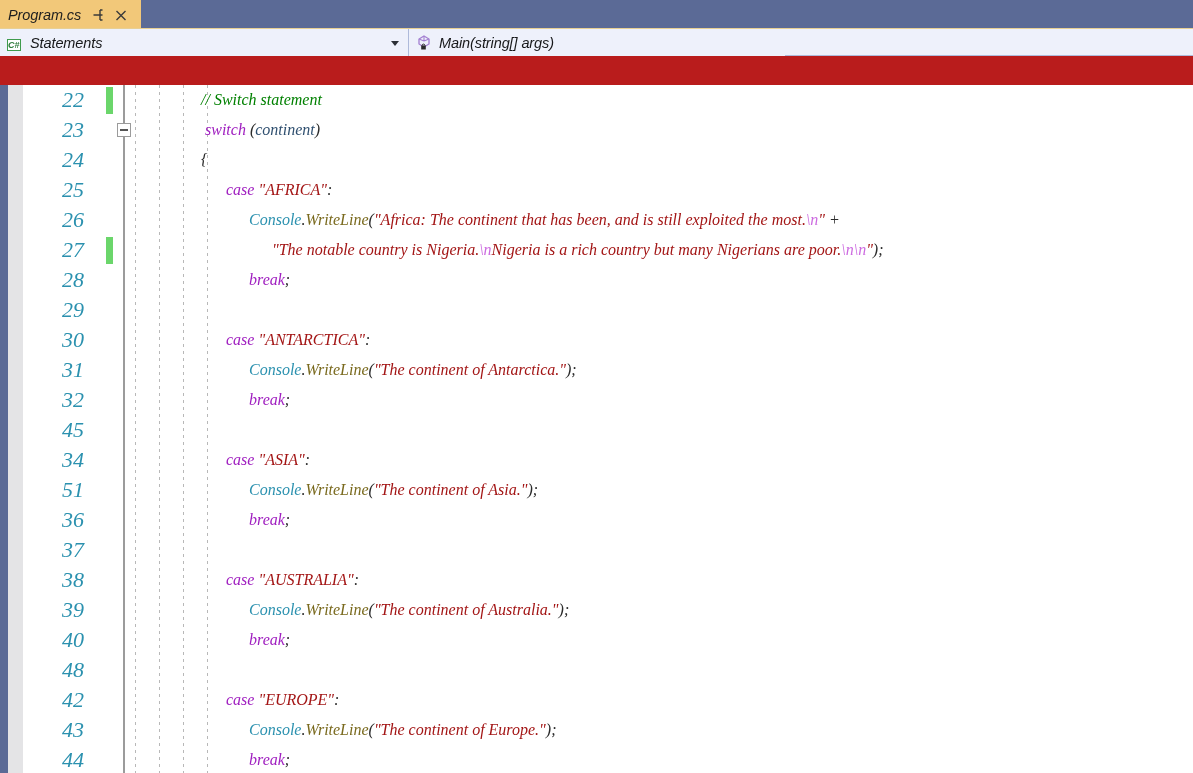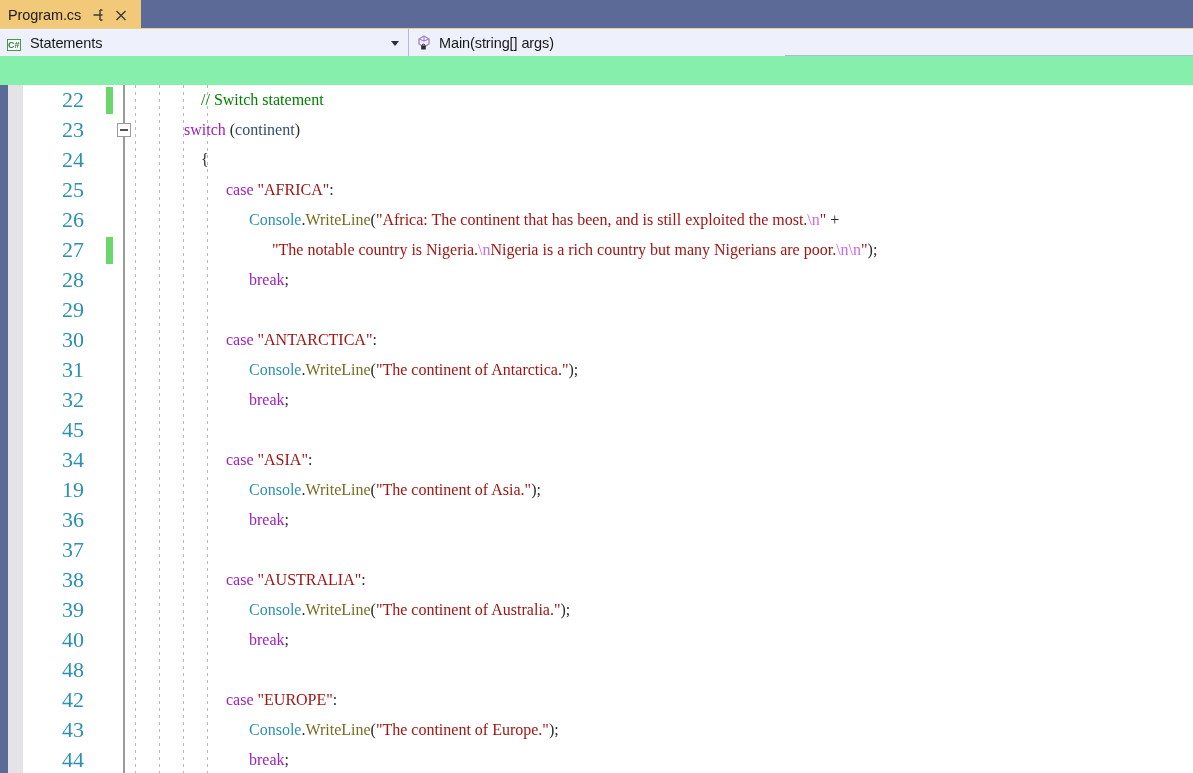--- a/index.html
+++ b/index.html
@@ -7,21 +7,22 @@
     width: 1193px; height: 773px;
     overflow: hidden;
     background: #ffffff;
     font-family: "Liberation Sans", sans-serif;
   }
 
   #app {
     position: relative;
     width: 1193px;
     height: 773px;
-    background: #86efac;
+    background: #b91c1c;
+    font-style: italic;
   }
 
   
   .tabstrip {
     position: absolute;
     left: 0; top: 0;
     width: 1193px; height: 28px;
     background: #5b6a96;
     box-sizing: border-box;
   }
@@ -264,33 +265,33 @@
     <div class="gutter-gray"></div>
     <div class="structure-line"></div>
     <div id="indent-guides">
         <div class="indent-guide" style="left: 135px;"></div>
         <div class="indent-guide" style="left: 159px;"></div>
         <div class="indent-guide" style="left: 183px;"></div>
         <div class="indent-guide" style="left: 207px;"></div>
       </div>
     <div class="code-lines" id="code-lines">
         <div class="line"><span class="lineno">22</span><span class="changebar"></span><span class="code-text" style="left: 201px;"><span class="t-comment">// Switch statement</span></span></div>
-        <div class="line"><span class="lineno">23</span><span class="collapse-box"></span><span class="code-text" style="left: 184px;"><span class="t-keyword">switch</span><span class="t-punct"> </span><span class="t-punct">(</span><span class="t-ident">continent</span><span class="t-punct">)</span></span></div>
+        <div class="line"><span class="lineno">23</span><span class="collapse-box"></span><span class="code-text" style="left: 205px;"><span class="t-keyword">switch</span><span class="t-punct"> </span><span class="t-punct">(</span><span class="t-ident">continent</span><span class="t-punct">)</span></span></div>
         <div class="line"><span class="lineno">24</span><span class="code-text" style="left: 201px;"><span class="t-punct">{</span></span></div>
         <div class="line"><span class="lineno">25</span><span class="code-text" style="left: 226px;"><span class="t-keyword">case</span><span class="t-punct"> </span><span class="t-string">"AFRICA"</span><span class="t-punct">:</span></span></div>
         <div class="line"><span class="lineno">26</span><span class="code-text" style="left: 249px;"><span class="t-type">Console</span><span class="t-punct">.</span><span class="t-method">WriteLine</span><span class="t-punct">(</span><span class="t-string">"Africa: The continent that has been, and is still exploited the most.</span><span class="t-escape">\n</span><span class="t-string">"</span><span class="t-op"> + </span></span></div>
         <div class="line"><span class="lineno">27</span><span class="changebar"></span><span class="code-text" style="left: 272px;"><span class="t-string">"The notable country is Nigeria.</span><span class="t-escape">\n</span><span class="t-string">Nigeria is a rich country but many Nigerians are poor.</span><span class="t-escape">\n\n</span><span class="t-string">"</span><span class="t-punct">);</span></span></div>
         <div class="line"><span class="lineno">28</span><span class="code-text" style="left: 249px;"><span class="t-keyword">break</span><span class="t-punct">;</span></span></div>
         <div class="line"><span class="lineno">29</span><span class="code-text" style="left: 201px;"></span></div>
         <div class="line"><span class="lineno">30</span><span class="code-text" style="left: 226px;"><span class="t-keyword">case</span><span class="t-punct"> </span><span class="t-string">"ANTARCTICA"</span><span class="t-punct">:</span></span></div>
         <div class="line"><span class="lineno">31</span><span class="code-text" style="left: 249px;"><span class="t-type">Console</span><span class="t-punct">.</span><span class="t-method">WriteLine</span><span class="t-punct">(</span><span class="t-string">"The continent of Antarctica."</span><span class="t-punct">);</span></span></div>
         <div class="line"><span class="lineno">32</span><span class="code-text" style="left: 249px;"><span class="t-keyword">break</span><span class="t-punct">;</span></span></div>
         <div class="line"><span class="lineno">45</span><span class="code-text" style="left: 201px;"></span></div>
         <div class="line"><span class="lineno">34</span><span class="code-text" style="left: 226px;"><span class="t-keyword">case</span><span class="t-punct"> </span><span class="t-string">"ASIA"</span><span class="t-punct">:</span></span></div>
-        <div class="line"><span class="lineno">19</span><span class="code-text" style="left: 249px;"><span class="t-type">Console</span><span class="t-punct">.</span><span class="t-method">WriteLine</span><span class="t-punct">(</span><span class="t-string">"The continent of Asia."</span><span class="t-punct">);</span></span></div>
+        <div class="line"><span class="lineno">51</span><span class="code-text" style="left: 249px;"><span class="t-type">Console</span><span class="t-punct">.</span><span class="t-method">WriteLine</span><span class="t-punct">(</span><span class="t-string">"The continent of Asia."</span><span class="t-punct">);</span></span></div>
         <div class="line"><span class="lineno">36</span><span class="code-text" style="left: 249px;"><span class="t-keyword">break</span><span class="t-punct">;</span></span></div>
         <div class="line"><span class="lineno">37</span><span class="code-text" style="left: 201px;"></span></div>
         <div class="line"><span class="lineno">38</span><span class="code-text" style="left: 226px;"><span class="t-keyword">case</span><span class="t-punct"> </span><span class="t-string">"AUSTRALIA"</span><span class="t-punct">:</span></span></div>
         <div class="line"><span class="lineno">39</span><span class="code-text" style="left: 249px;"><span class="t-type">Console</span><span class="t-punct">.</span><span class="t-method">WriteLine</span><span class="t-punct">(</span><span class="t-string">"The continent of Australia."</span><span class="t-punct">);</span></span></div>
         <div class="line"><span class="lineno">40</span><span class="code-text" style="left: 249px;"><span class="t-keyword">break</span><span class="t-punct">;</span></span></div>
         <div class="line"><span class="lineno">48</span><span class="code-text" style="left: 201px;"></span></div>
         <div class="line"><span class="lineno">42</span><span class="code-text" style="left: 226px;"><span class="t-keyword">case</span><span class="t-punct"> </span><span class="t-string">"EUROPE"</span><span class="t-punct">:</span></span></div>
         <div class="line"><span class="lineno">43</span><span class="code-text" style="left: 249px;"><span class="t-type">Console</span><span class="t-punct">.</span><span class="t-method">WriteLine</span><span class="t-punct">(</span><span class="t-string">"The continent of Europe."</span><span class="t-punct">);</span></span></div>
         <div class="line"><span class="lineno">44</span><span class="code-text" style="left: 249px;"><span class="t-keyword">break</span><span class="t-punct">;</span></span></div>
         <div class="line"><span class="lineno">45</span><span class="code-text" style="left: 201px;"></span></div>

